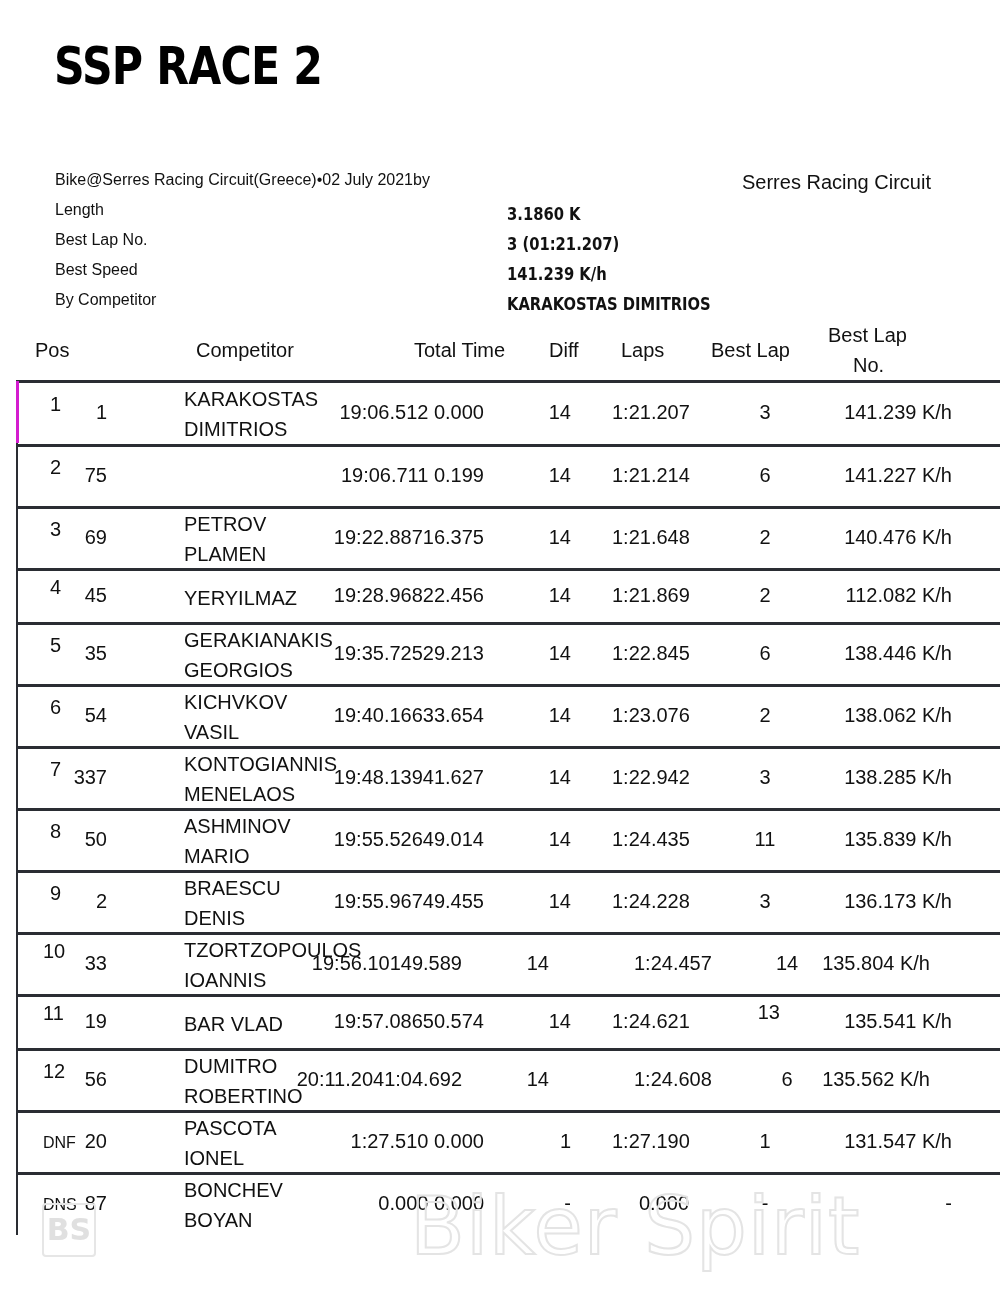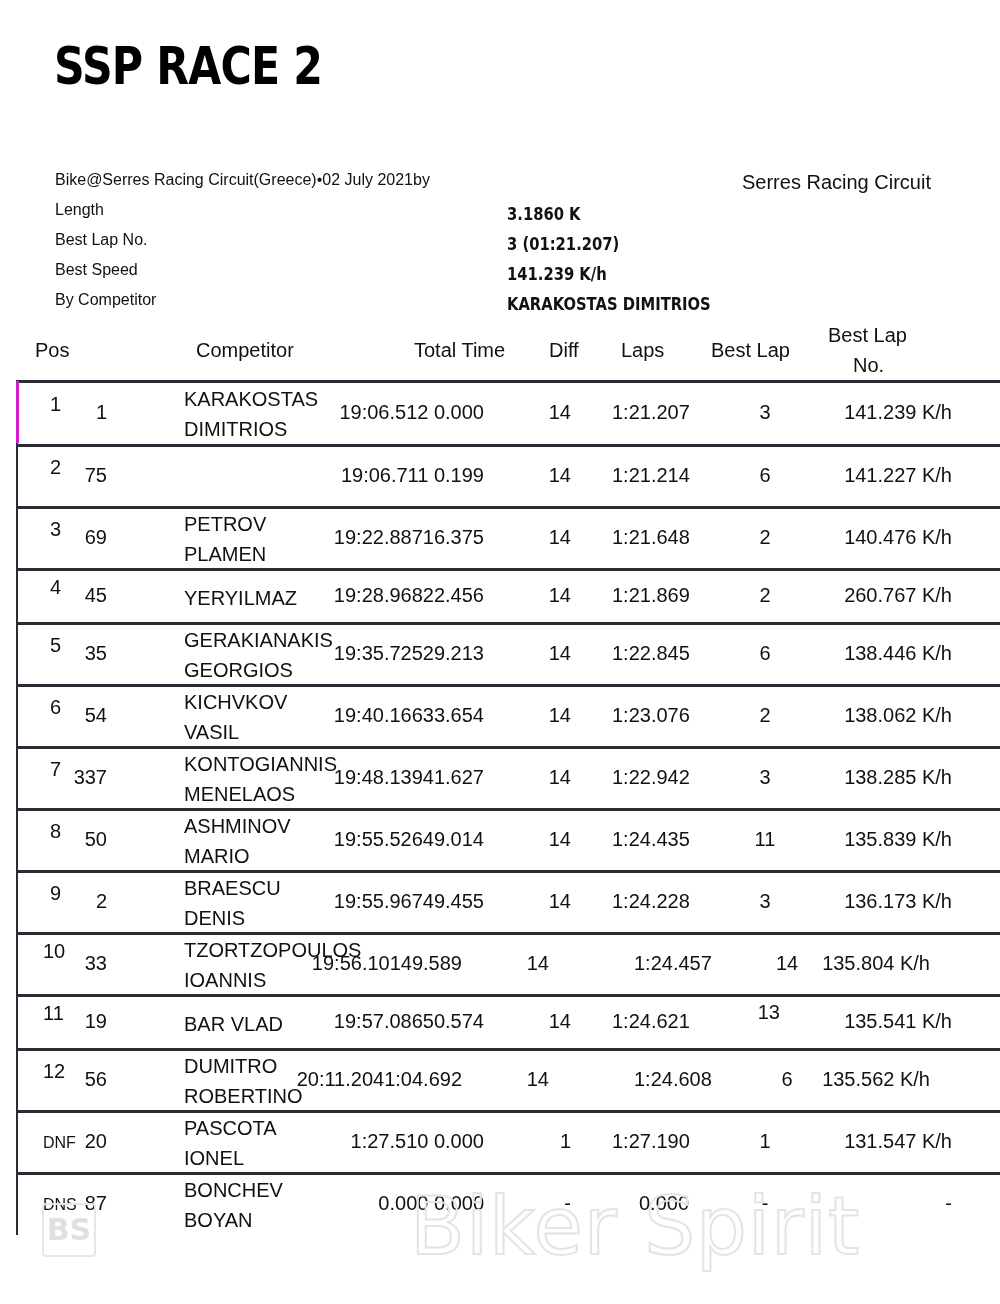--- a/index.html
+++ b/index.html
@@ -82,21 +82,21 @@
         <div>PLAMEN</div>
       </div>
     </div>
     <div class="row" style="left: 16px; top: 568px; height: 54px;">
       <div class="cell" style="top: 5px; left: 34px;">4</div>
       <div class="cell" style="top: 13px; right: 893px;">45</div>
       <div class="cell" style="top: 13px; right: 516px;">19:28.96822.456</div>
       <div class="cell" style="top: 13px; right: 429px;">14</div>
       <div class="cell" style="top: 13px; left: 596px;">1:21.869</div>
       <div class="cell" style="top: 13px; left: 734px; width: 30px; text-align: center;">2</div>
-      <div class="cell" style="top: 13px; right: 48px;">260.767 K/h</div>
+      <div class="cell" style="top: 13px; right: 48px;">112.082 K/h</div>
       <div class="cell name" style="left: 168px; top: 12px;">
         <div>YERYILMAZ</div>
       </div>
     </div>
     <div class="row" style="left: 16px; top: 622px; height: 62px;">
       <div class="cell" style="top: 9px; left: 34px;">5</div>
       <div class="cell" style="top: 17px; right: 893px;">35</div>
       <div class="cell" style="top: 17px; right: 516px;">19:35.72529.213</div>
       <div class="cell" style="top: 17px; right: 429px;">14</div>
       <div class="cell" style="top: 17px; left: 596px;">1:22.845</div>

